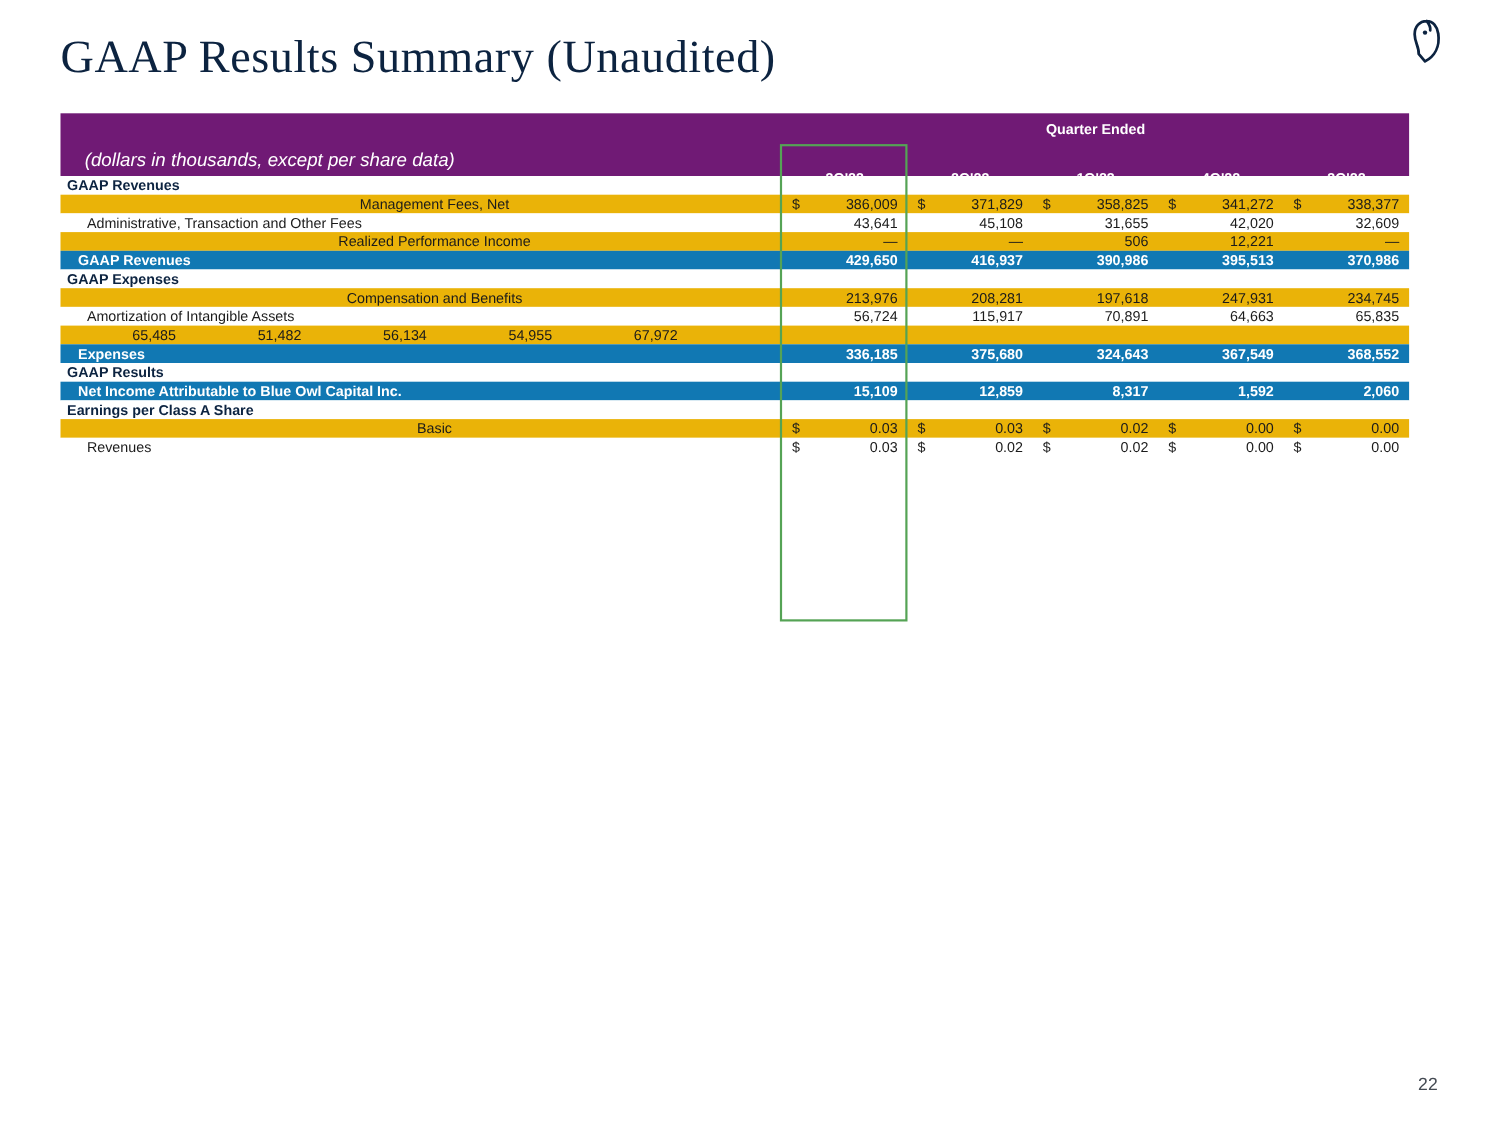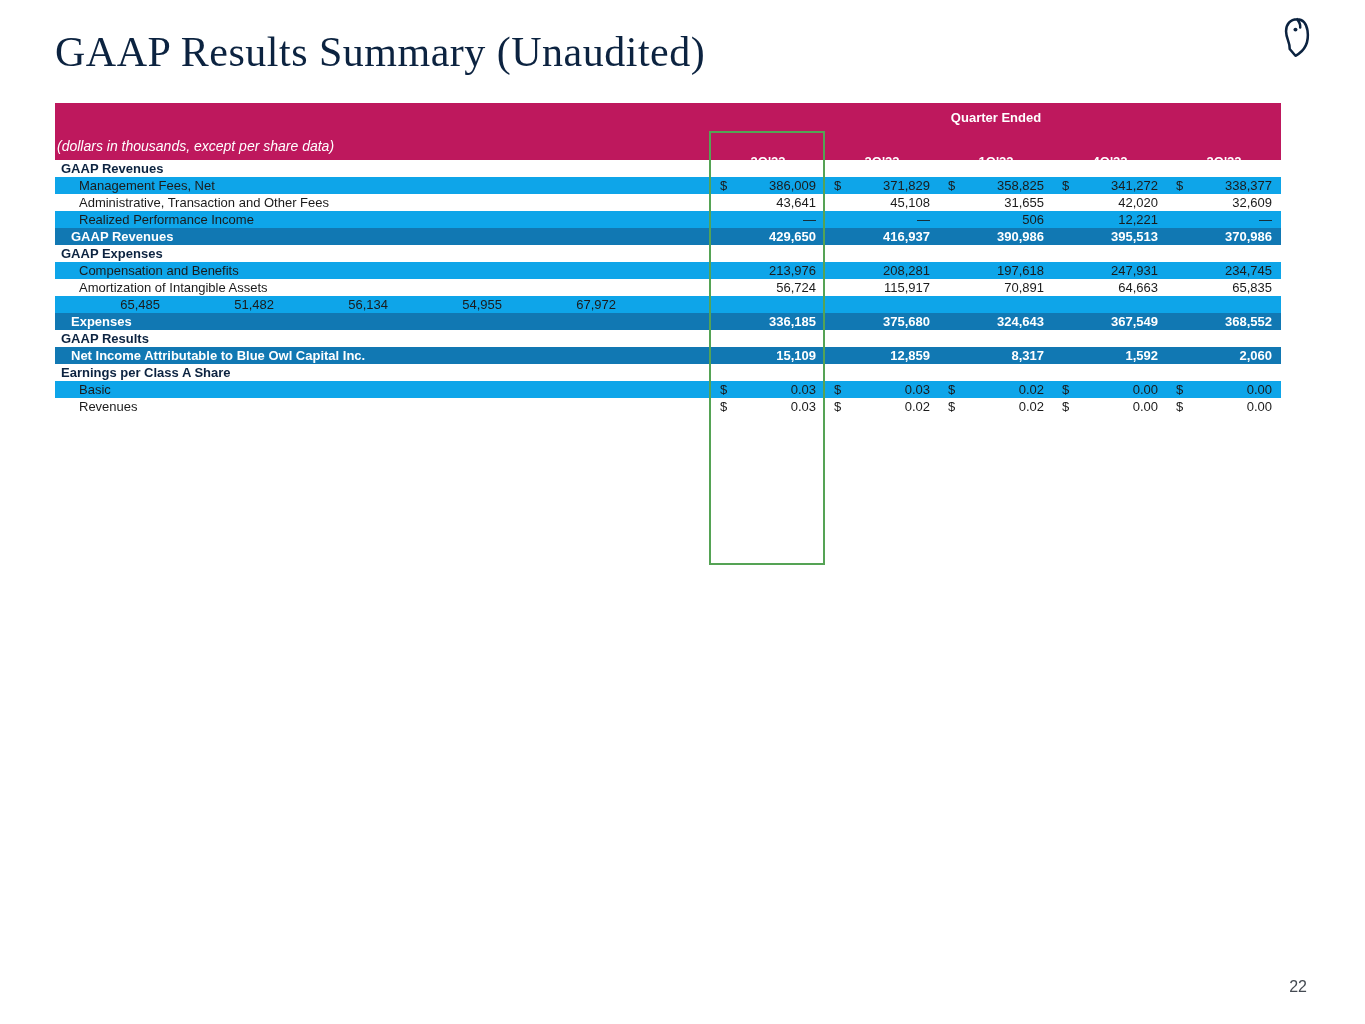--- a/index.html
+++ b/index.html
@@ -36,46 +36,46 @@
   }
 
   .gaap-table {
     position: absolute;
     left: 55px;
     top: 103px;
     width: 1226px;
     font-size: 13px;
     color: #1b1b1b;
   }
-  .thead { background: #be185d; color: #ffffff; }
+  .thead { background: #701a75; color: #ffffff; }
   .thead-row1 { display: flex; height: 28px; align-items: center; }
   .thead-row2 { display: flex; height: 29px; align-items: center; }
   .label-col { flex: 1 1 auto; min-width: 0; }
   .values-span {
     flex: 0 0 570px;
     text-align: center;
     font-weight: bold;
     font-size: 13px;
   }
   .subtitle {
     font-style: italic;
-    font-size: 14px;
-    padding-left: 2px;
+    font-size: 17px;
+    padding-left: 22px;
     color: #ffffff;
   }
   .col-h {
     flex: 0 0 114px;
     text-align: center;
     font-weight: bold;
     font-size: 13px;
     margin-top: 32px;
   }
 
   .row { display: flex; height: 17px; align-items: center; background: #ffffff; }
-  .row.shade { background: #0ea5e9; }
+  .row.shade { background: #eab308; text-align: center; }
   .row.total { background: #1178b3; color: #ffffff; font-weight: bold; }
   .cell.label { flex: 1 1 auto; min-width: 0; white-space: nowrap; overflow: hidden; }
   .row.data .cell.label { padding-left: 24px; }
   .row.section .cell.label { padding-left: 6px; font-weight: bold; color: #0c2340; }
   .row.total .cell.label { padding-left: 16px; }
   .cell.val {
     flex: 0 0 114px;
     display: flex;
     justify-content: flex-end;
     align-items: center;

